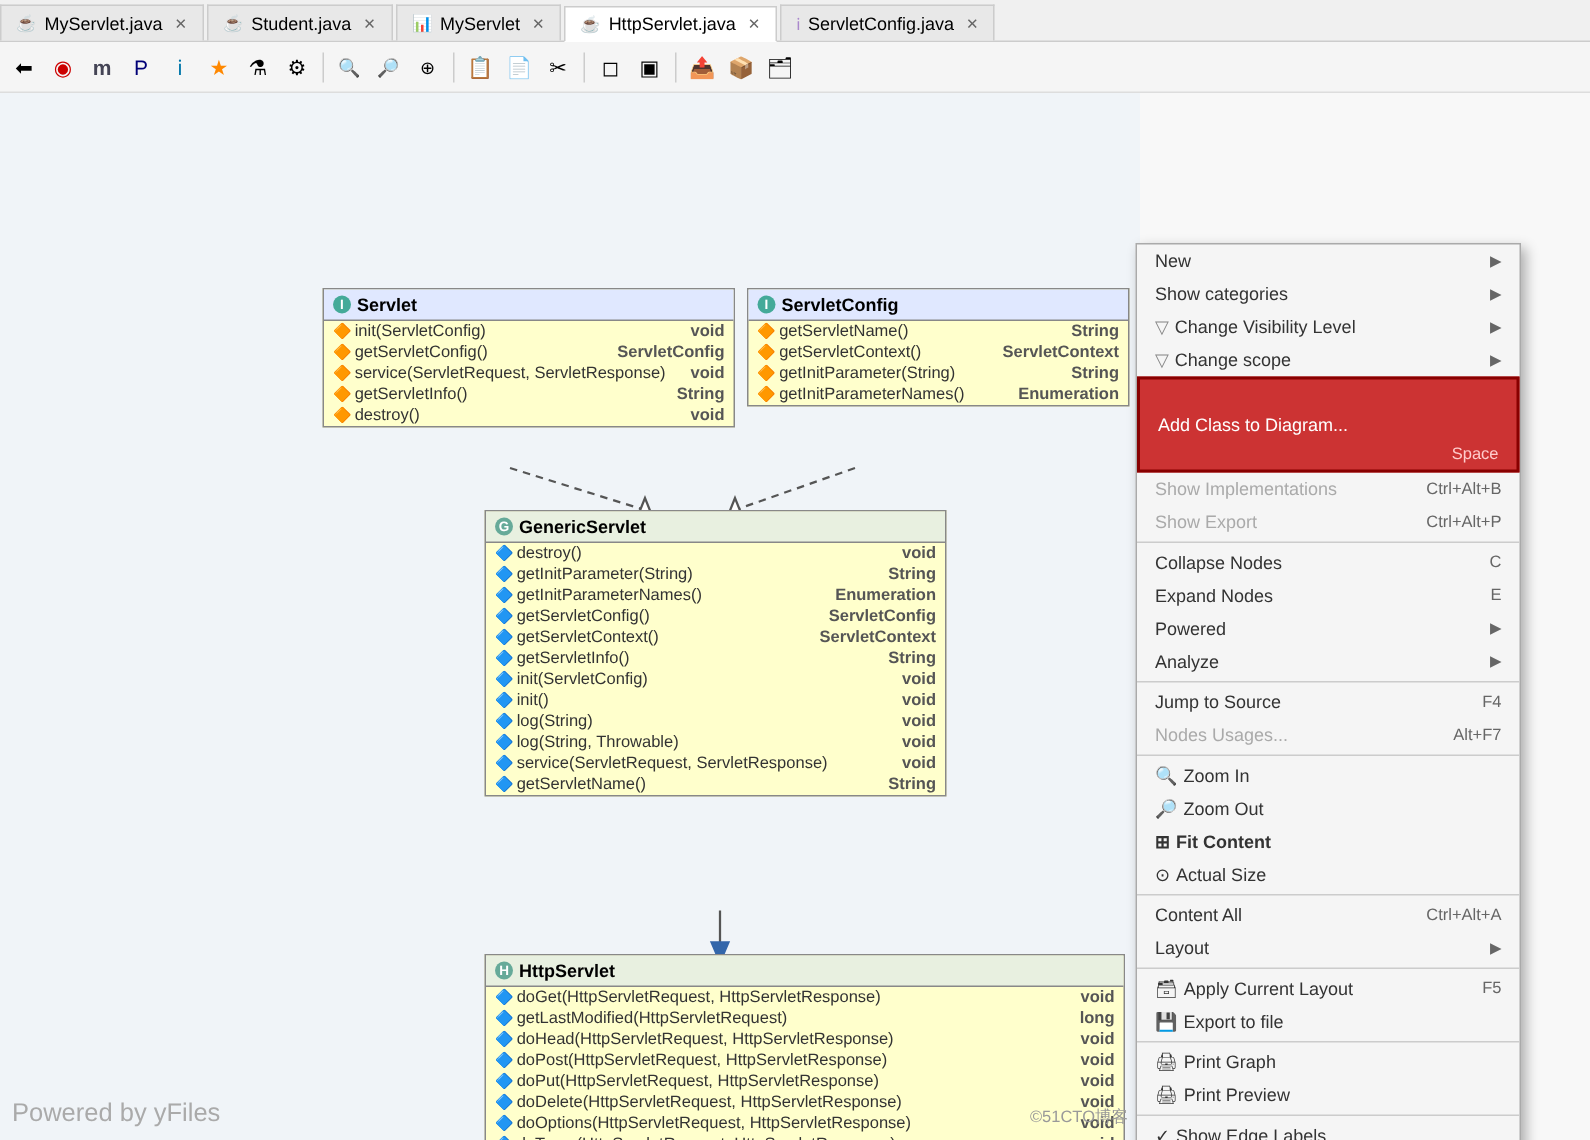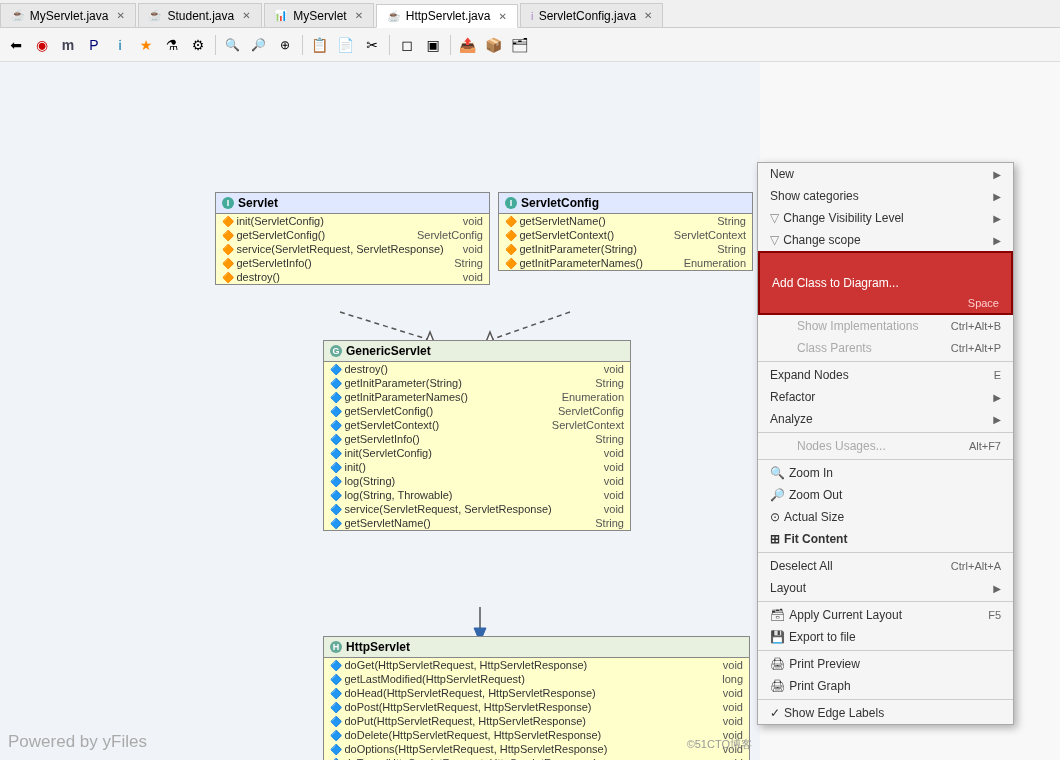--- a/index.html
+++ b/index.html
@@ -105,21 +105,21 @@
       line-height: 12px;
     }
     .uml-row {
       display: flex;
       justify-content: space-between;
       padding: 1px 6px;
       font-size: 11px;
       gap: 10px;
     }
     .uml-row .method { color: #333; }
-    .uml-row .return-type { color: #555; }
+    .uml-row .return-type { color: #555; font-weight: bold; }
     .method-icon { color: #f80; font-size: 10px; margin-right: 2px; }
     .method-icon.blue { color: #08f; }
 
     
     .arrows-svg {
       position: absolute;
       top: 0; left: 0;
       width: 760px;
       height: 100%;
       pointer-events: none;
@@ -154,21 +154,21 @@
       font-size: 12px;
       color: #333;
       user-select: none;
     }
     .menu-item.highlighted {
       background: #cc3333;
       color: white;
       border: 2px solid #880000;
       gap: 40px;
     }
-    .menu-item.disabled { color: #aaa; cursor: default; margin-left: 27px; }
+    .menu-item.disabled { color: #aaa; cursor: default; }
     .menu-item .shortcut { color: #666; font-size: 11px; }
     .menu-item.highlighted .shortcut { color: #ffcccc; margin-top: 40px; }
     .menu-sep { height: 1px; background: #ccc; margin: 2px 0; }
     .menu-item .arrow { font-size: 10px; color: #666; }
   </style>
 </head>
 <body>
 
 <div class="tab-bar">
   <div class="tab">
@@ -412,65 +412,73 @@
     </div>
     <div class="menu-item highlighted">
       <span>Add Class to Diagram...</span>
       <span class="shortcut">Space</span>
     </div>
     <div class="menu-item disabled">
       <span>Show Implementations</span>
       <span class="shortcut">Ctrl+Alt+B</span>
     </div>
     <div class="menu-item disabled">
-      <span>Class Parents</span>
+      <span>Show Export</span>
       <span class="shortcut">Ctrl+Alt+P</span>
     </div>
     <div class="menu-sep"></div>
+    <div class="menu-item">
+      <span>Collapse Nodes</span>
+      <span class="shortcut">C</span>
+    </div>
     <div class="menu-item">
       <span>Expand Nodes</span>
       <span class="shortcut">E</span>
     </div>
     <div class="menu-item">
-      <span>Refactor</span>
+      <span>Powered</span>
       <span class="arrow">▶</span>
     </div>
     <div class="menu-item">
       <span>Analyze</span>
       <span class="arrow">▶</span>
     </div>
     <div class="menu-sep"></div>
+    <div class="menu-item">
+      <span>Jump to Source</span>
+      <span class="shortcut">F4</span>
+    </div>
     <div class="menu-item disabled">
       <span>Nodes Usages...</span>
       <span class="shortcut">Alt+F7</span>
     </div>
     <div class="menu-sep"></div>
     <div class="menu-item">
       <span>
         <span style="margin-right:4px;">🔍</span>Zoom In
       </span>
     </div>
     <div class="menu-item">
       <span>
         <span style="margin-right:4px;">🔎</span>Zoom Out
       </span>
     </div>
     <div class="menu-item">
-      <span>
-        <span style="margin-right:4px;">⊙</span>Actual Size
-      </span>
-    </div>
-    <div class="menu-item">
       <span style="font-weight:bold;">
         <span style="margin-right:4px;">⊞</span>Fit Content
       </span>
     </div>
-    <div class="menu-sep"></div>
-    <div class="menu-item">
-      <span>Deselect All</span>
+    <div class="menu-item">
+      <span>
+        <span style="margin-right:4px;">⊙</span>Actual Size
+      </span>
+    </div>
+    <div class="menu-sep"></div>
+    <div class="menu-item">
+      <span>Content All</span>
       <span class="shortcut">Ctrl+Alt+A</span>
     </div>
     <div class="menu-item">
       <span>Layout</span>
       <span class="arrow">▶</span>
     </div>
     <div class="menu-sep"></div>
     <div class="menu-item">
       <span>
         <span style="margin-right:4px;">🗃</span>Apply Current Layout
@@ -478,28 +486,28 @@
       <span class="shortcut">F5</span>
     </div>
     <div class="menu-item">
       <span>
         <span style="margin-right:4px;">💾</span>Export to file
       </span>
     </div>
     <div class="menu-sep"></div>
     <div class="menu-item">
       <span>
+        <span style="margin-right:4px;">🖨</span>Print Graph
+      </span>
+    </div>
+    <div class="menu-item">
+      <span>
         <span style="margin-right:4px;">🖨</span>Print Preview
       </span>
     </div>
-    <div class="menu-item">
-      <span>
-        <span style="margin-right:4px;">🖨</span>Print Graph
-      </span>
-    </div>
     <div class="menu-sep"></div>
     <div class="menu-item">
       <span>
         <span style="margin-right:4px;">✓</span>Show Edge Labels
       </span>
     </div>
   </div>
 
 </div>
 

